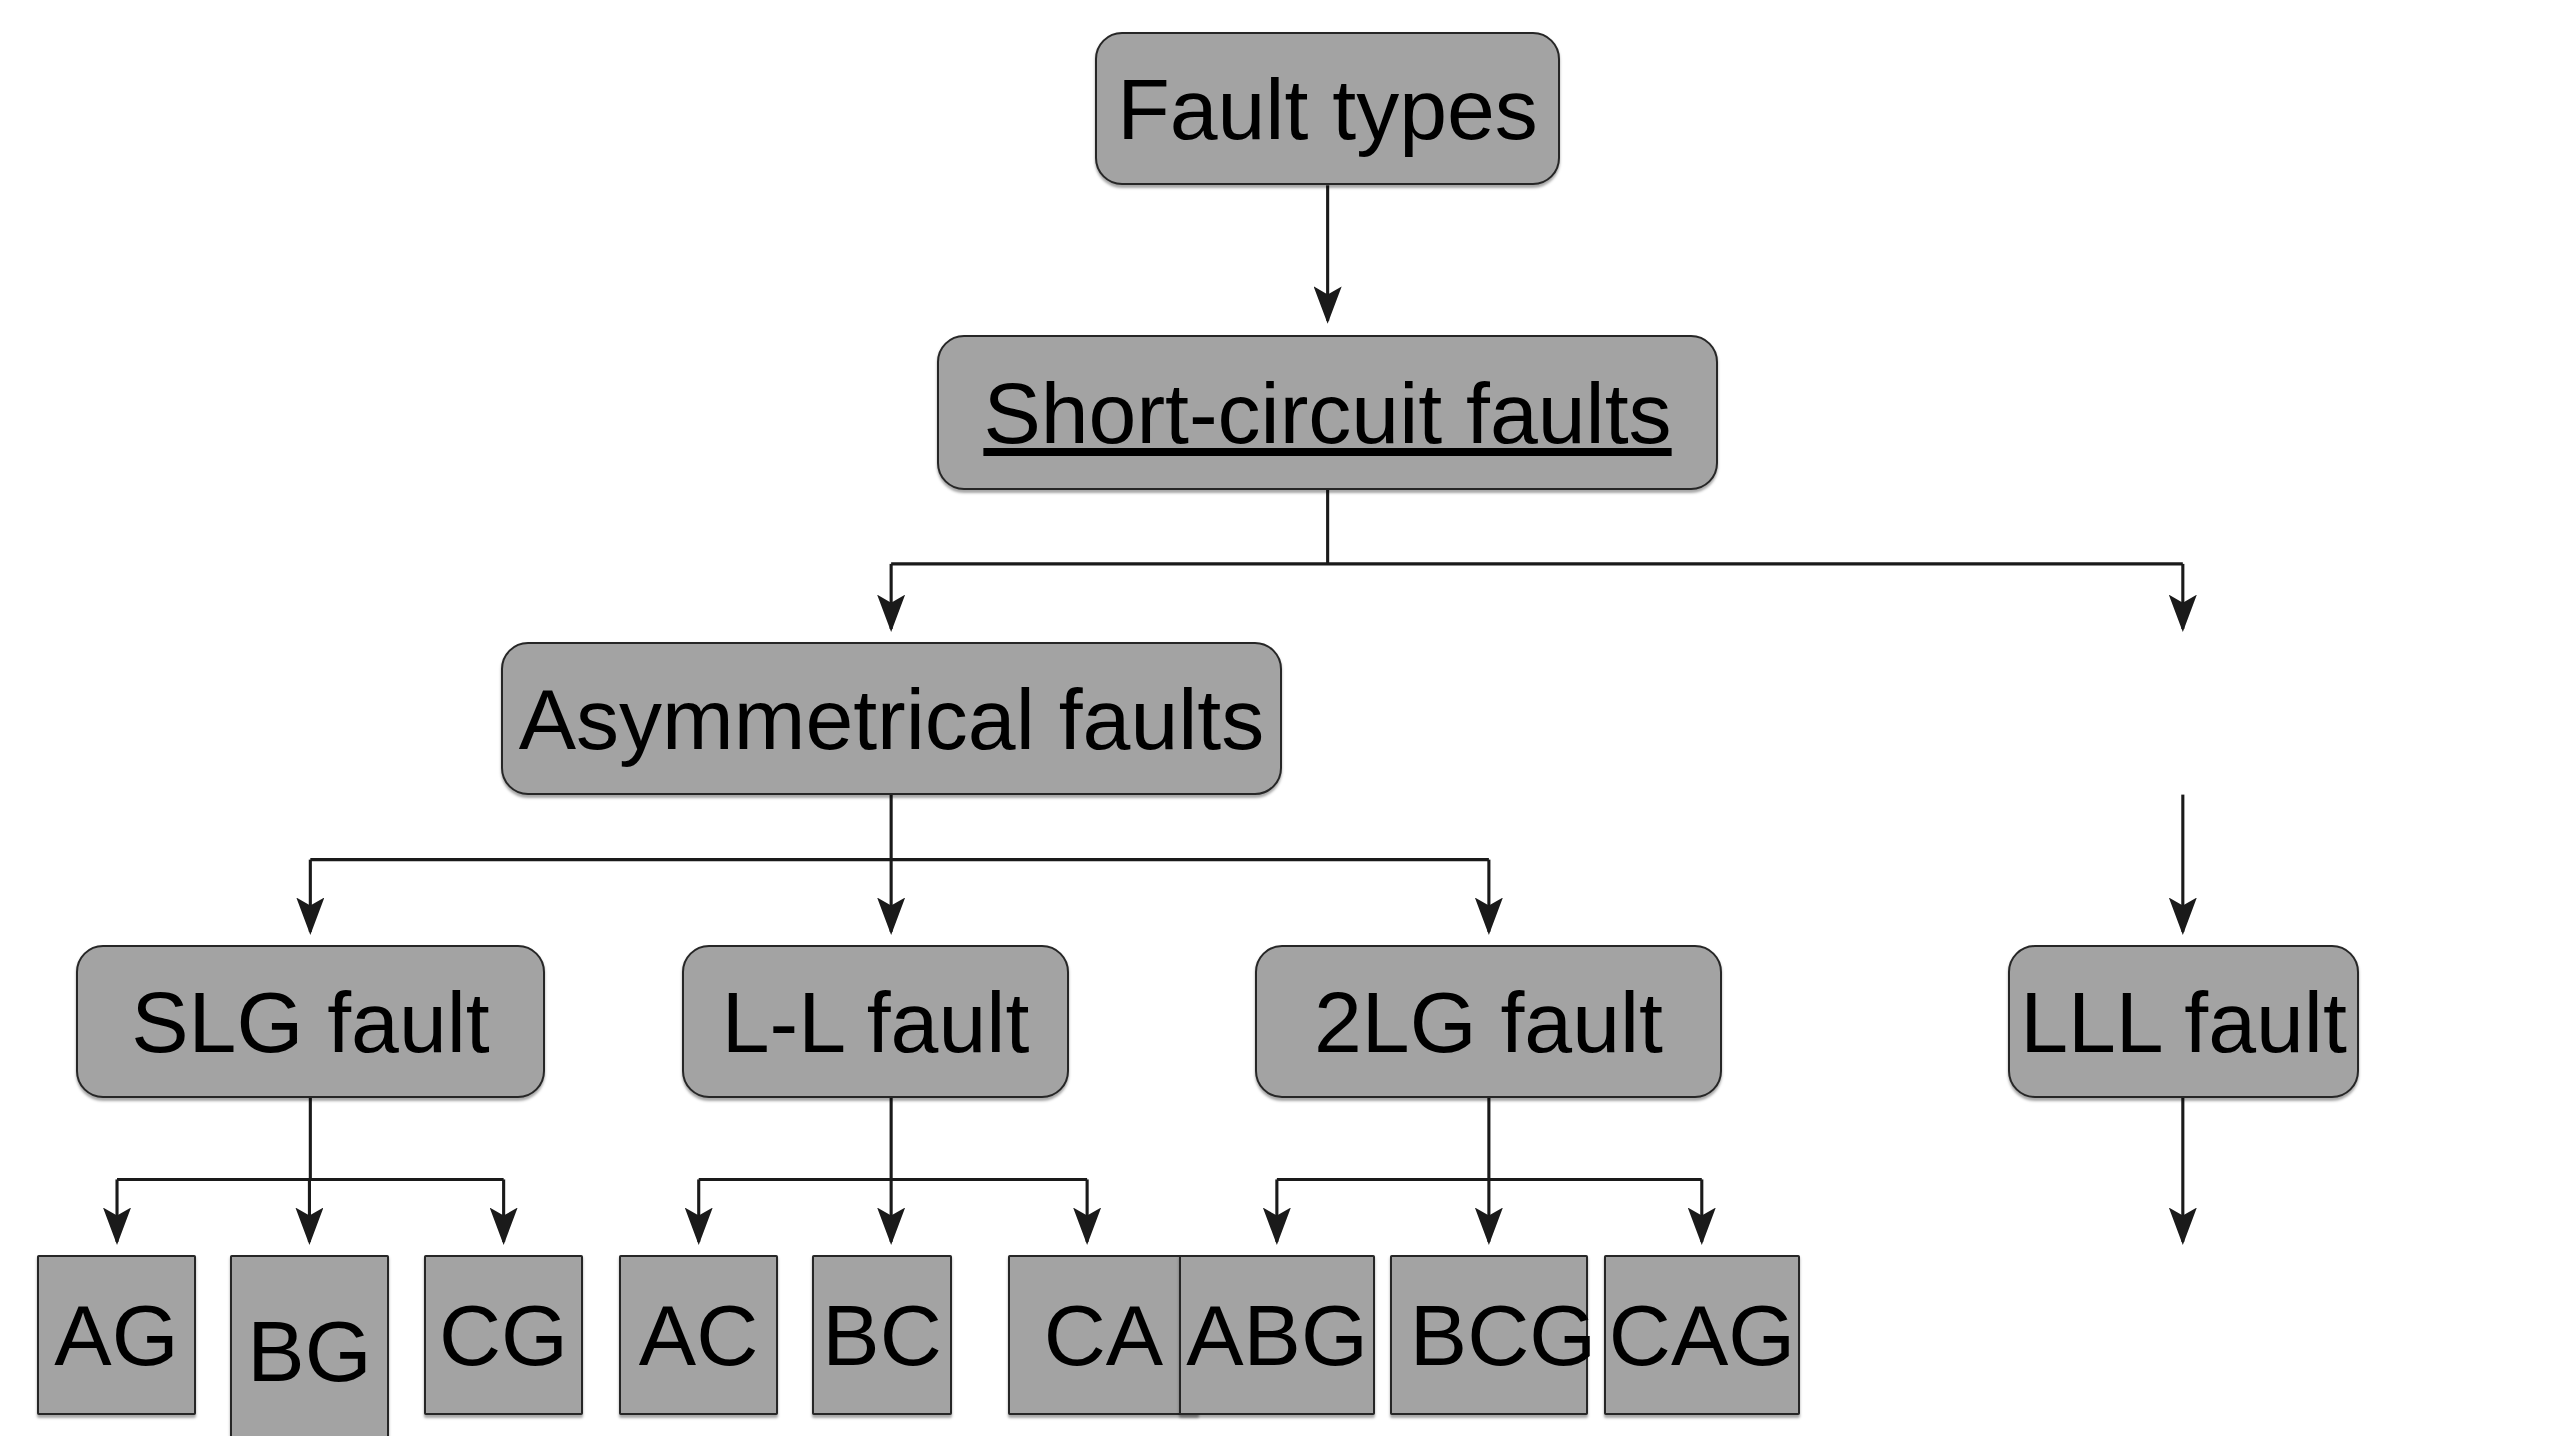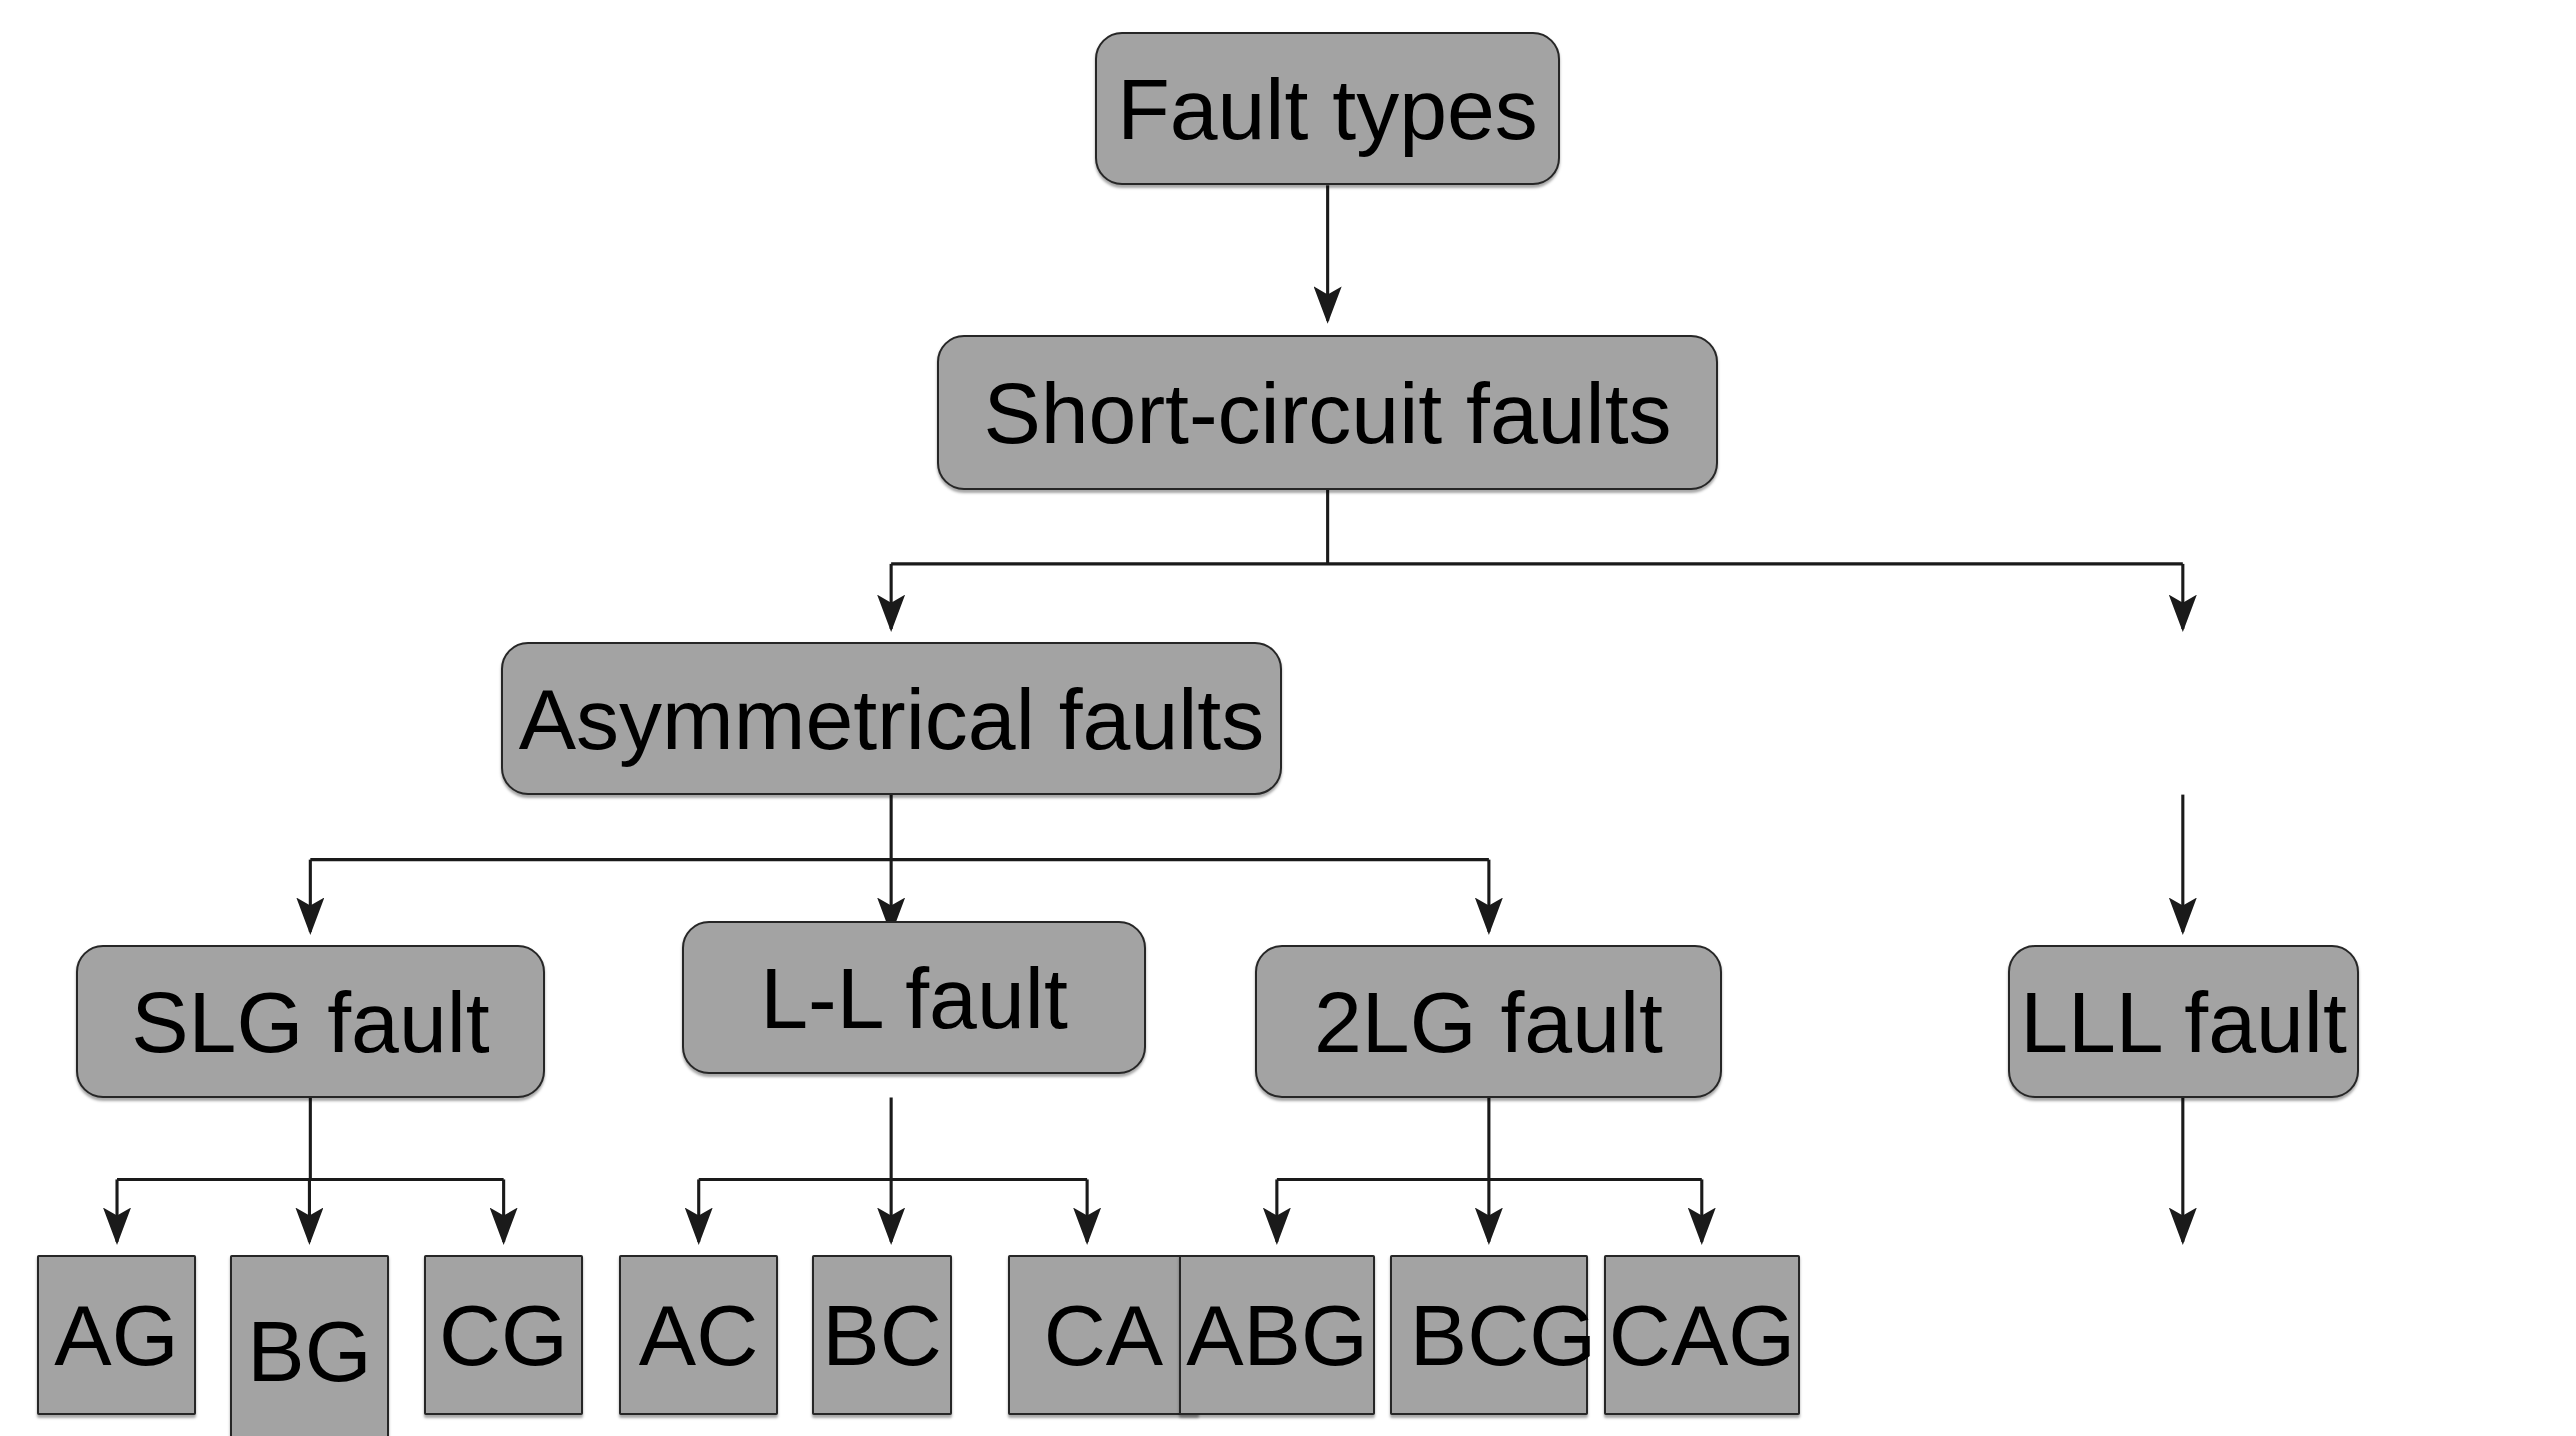--- a/index.html
+++ b/index.html
@@ -95,26 +95,26 @@
       <path class="wire" d="M1433 1324 V 1394" marker-end="url(#arrow)"></path>
       <path class="wire" d="M1671 1324 V 1394" marker-end="url(#arrow)"></path>
       <path class="wire" d="M1910 1324 V 1394" marker-end="url(#arrow)"></path>
     </g>
 
     <path class="wire" d="M2450 1232 V 1394" marker-end="url(#arrow)"></path>
   </svg>
 
   <div class="node rounded" style="left:1095px; top:32px; width:465px; height:153px;">Fault types</div>
 
-  <div class="node rounded" style="left:937px; top:335px; width:781px; height:155px;">Short-circuit faults</div>
+  <div class="node rounded" style="left:937px; top:335px; width:781px; height:155px;text-decoration:underline;">Short-circuit faults</div>
 
   <div class="node rounded" style="left:501px; top:642px; width:781px; height:153px;">Asymmetrical faults</div>
 
   <div class="node rounded" style="left:76px; top:945px; width:469px; height:153px;">SLG fault</div>
-  <div class="node rounded" style="left:682px; top:921px; width:464px; height:153px;">L-L fault</div>
+  <div class="node rounded" style="left:682px; top:945px; width:387px; height:153px;">L-L fault</div>
   <div class="node rounded" style="left:1255px; top:945px; width:467px; height:153px;">2LG fault</div>
   <div class="node rounded" style="left:2008px; top:945px; width:351px; height:153px;">LLL fault</div>
 
   <div class="node leaf" style="left:37px;   top:1255px; width:159px; height:160px;">AG</div>
   <div class="node leaf" style="left:230px;  top:1255px; width:159px; height:192px;">BG</div>
   <div class="node leaf" style="left:424px;  top:1255px; width:159px; height:160px;">CG</div>
   <div class="node leaf" style="left:619px;  top:1255px; width:159px; height:160px;">AC</div>
   <div class="node leaf" style="left:812px;  top:1255px; width:140px; height:160px;">BC</div>
   <div class="node leaf" style="left:1008px; top:1255px; width:191px; height:160px;">CA</div>
   <div class="node leaf" style="left:1179px; top:1255px; width:196px; height:160px;">ABG</div>

